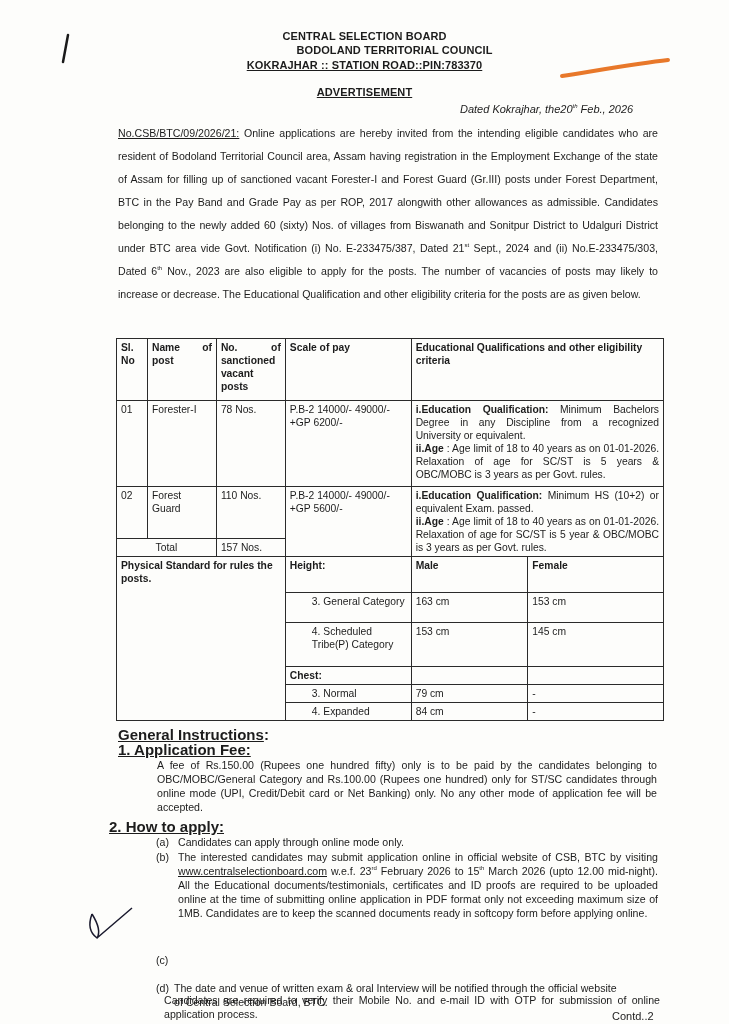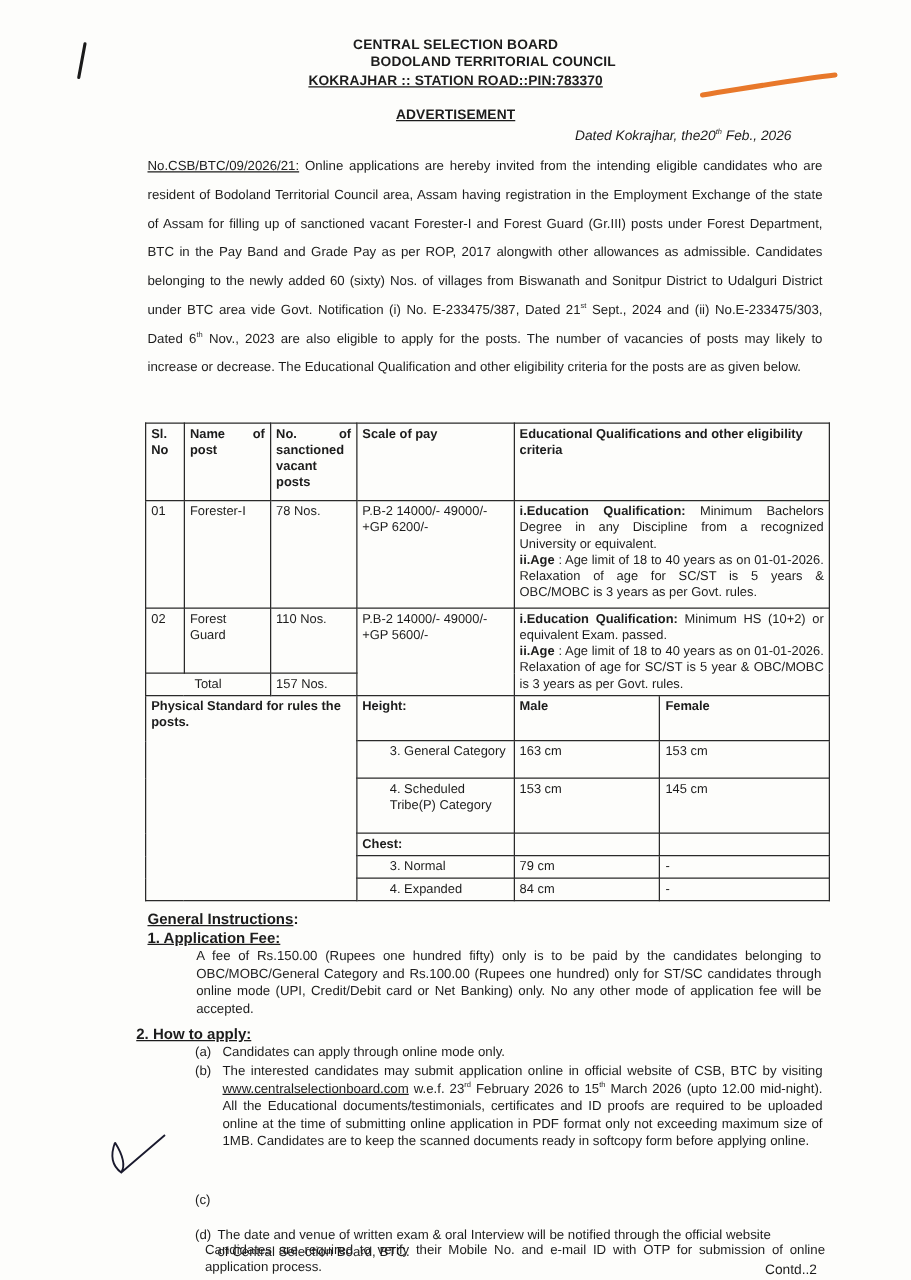--- a/index.html
+++ b/index.html
@@ -10,21 +10,21 @@
   .u { text-decoration:underline; }
   .para { left:118px; width:540px; font-size:10.6px; line-height:23px; text-align:justify; }
   .para .ref { text-decoration:underline; }
   sup { font-size:6px; line-height:0; }
   table.main { position:absolute; left:116px; top:338px; width:548px; border-collapse:collapse;
                font-size:10.3px; line-height:13px; }
   table.main td { border:1.3px solid #2a2a2a; vertical-align:top; padding:2px 4px; }
   table.main .b { font-weight:bold; }
   .just { text-align:justify; }
   .ind { padding-left:26px !important; }
-  .sec { font-size:12px; line-height:14px; }
+  .sec { font-size:15px; line-height:14px; }
   .blk { font-size:10.6px; line-height:14px; text-align:justify; }
   .item { position:absolute; font-size:10.6px; line-height:14px; }
   .item .lbl { position:absolute; left:0; top:0; }
   .item .txt { position:absolute; left:22px; right:0; top:0; text-align:justify; }
   a.lnk { color:#1c1c1c; text-decoration:underline; }
 </style>
 </head>
 <body>
 
 <svg class="abs" style="left:0;top:0;" width="729" height="1024">

